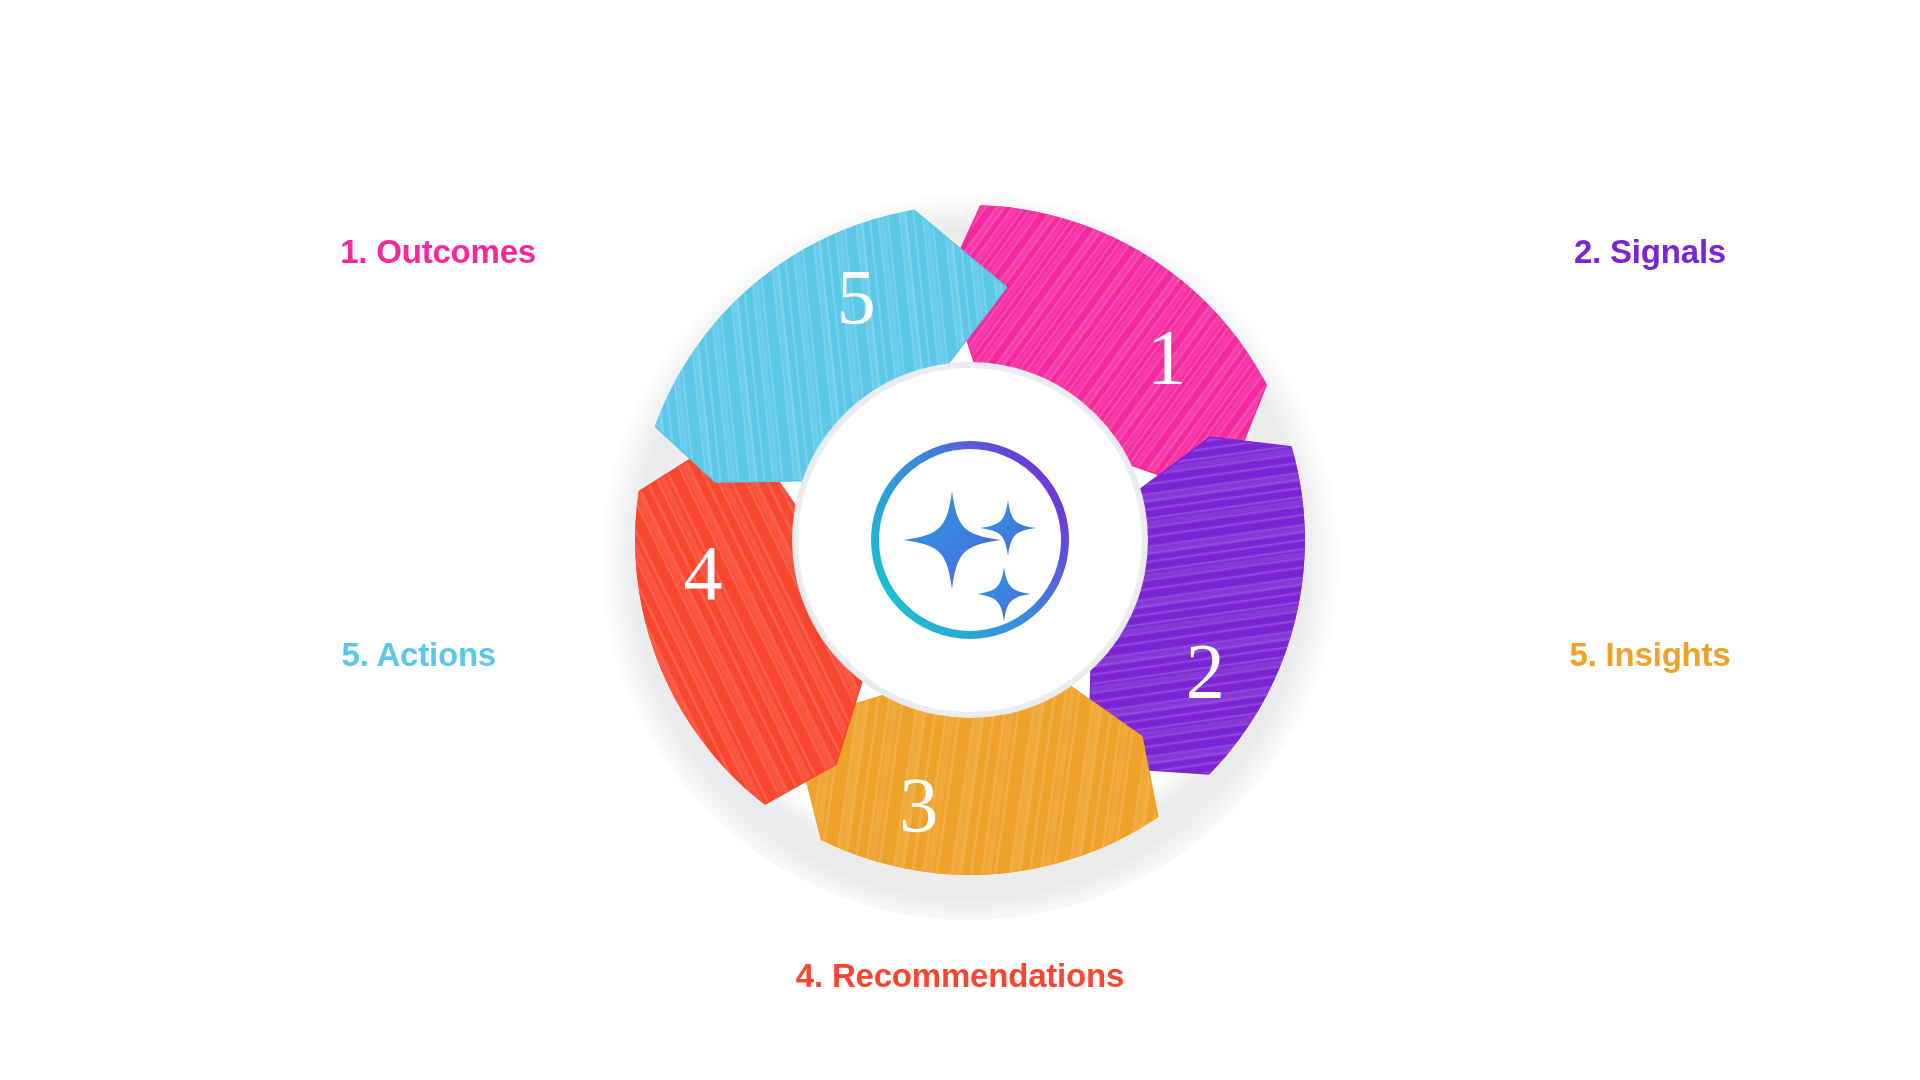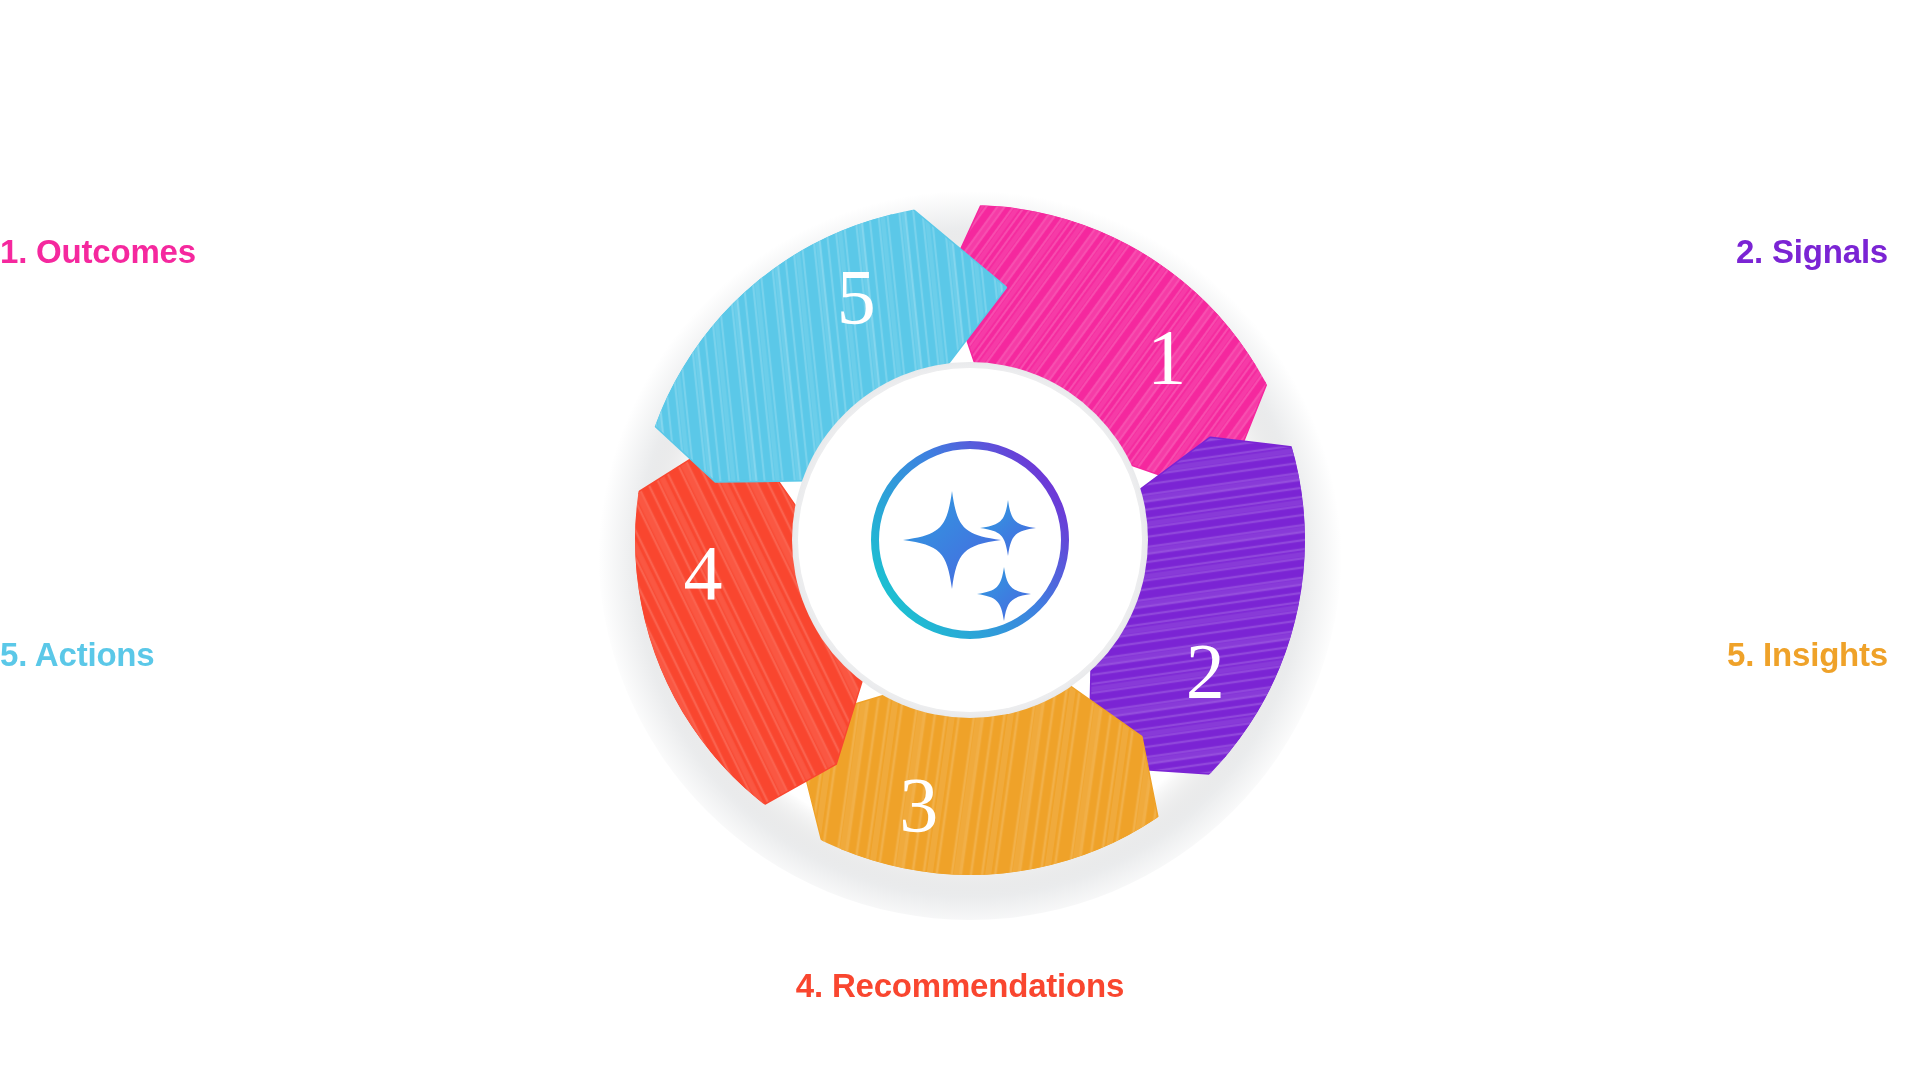--- a/index.html
+++ b/index.html
@@ -39,23 +39,23 @@
   
   .cycle-label {
     position: absolute;
     font-family: "Liberation Sans", sans-serif;
     font-weight: bold;
     font-size: 33px;
     letter-spacing: -0.2px;
     white-space: nowrap;
     line-height: 1.1;
   }
-  .label-left  { }
-  .label-right { text-align: right; }
-  .label-bottom{ text-align: center; margin-top: 10px; }
+  .label-left  { text-align: right; }
+  .label-right { text-align: center; margin-left: 32px; }
+  .label-bottom{ text-align: center; }
 
   #label-outcomes { left: 0px;   top: 234px; width: 536px; }
   #label-signals  { left: 1348px;top: 234px; width: 540px; }
   #label-insights { left: 1348px;top: 637px; width: 540px; }
   #label-actions  { left: 0px;   top: 637px; width: 496px; }
   #label-recs     { left: 660px; top: 958px; width: 600px; }
 </style>
 </head>
 <body>
 

